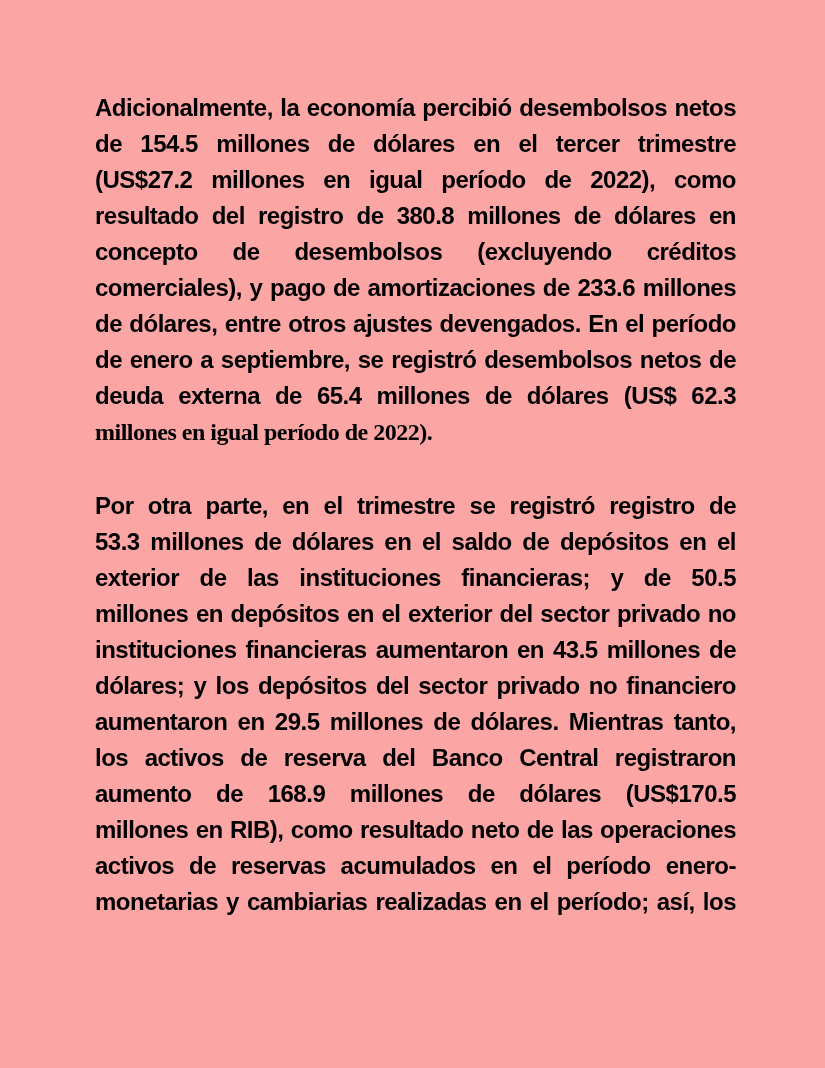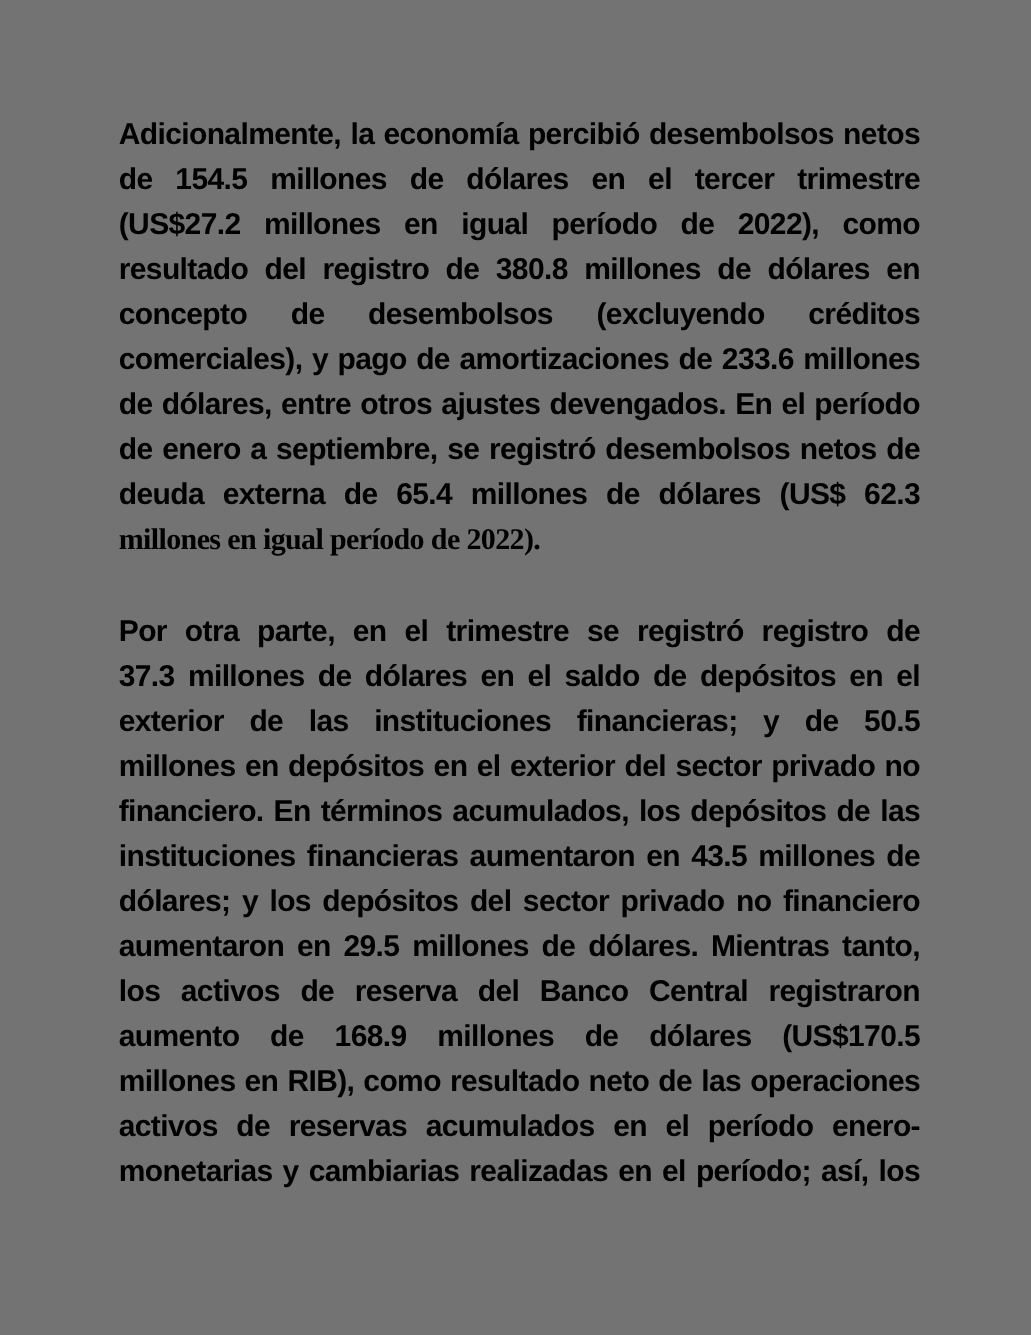--- a/index.html
+++ b/index.html
@@ -4,21 +4,21 @@
 <style>
   html, body {
     margin: 0;
     padding: 0;
     background: #ffffff;
   }
   .page {
     position: relative;
     width: 825px;
     height: 1068px;
-    background: #737373;
+    background: #fca5a5;
     overflow: hidden;
   }
   .text-block {
     position: absolute;
     left: 95px;
     top: 90px;
     width: 641px;
     color: #000000;
     font-family: "Liberation Sans", "DejaVu Sans", sans-serif;
     font-weight: 700;
@@ -51,24 +51,23 @@
         <div class="line">resultado del registro de 380.8 millones de dólares en</div>
         <div class="line">concepto de desembolsos (excluyendo créditos</div>
         <div class="line">comerciales), y pago de amortizaciones de 233.6 millones</div>
         <div class="line">de dólares, entre otros ajustes devengados. En el período</div>
         <div class="line">de enero a septiembre, se registró desembolsos netos de</div>
         <div class="line">deuda externa de 65.4 millones de dólares (US$ 62.3</div>
         <div class="line last-left">millones en igual período de 2022).</div>
       </div>
       <div class="para">
         <div class="line">Por otra parte, en el trimestre se registró registro de</div>
-        <div class="line">37.3 millones de dólares en el saldo de depósitos en el</div>
+        <div class="line">53.3 millones de dólares en el saldo de depósitos en el</div>
         <div class="line">exterior de las instituciones financieras; y de 50.5</div>
         <div class="line">millones en depósitos en el exterior del sector privado no</div>
-        <div class="line">financiero. En términos acumulados, los depósitos de las</div>
         <div class="line">instituciones financieras aumentaron en 43.5 millones de</div>
         <div class="line">dólares; y los depósitos del sector privado no financiero</div>
         <div class="line">aumentaron en 29.5 millones de dólares. Mientras tanto,</div>
         <div class="line">los activos de reserva del Banco Central registraron</div>
         <div class="line">aumento de 168.9 millones de dólares (US$170.5</div>
         <div class="line">millones en RIB), como resultado neto de las operaciones</div>
         <div class="line">activos de reservas acumulados en el período enero-</div>
         <div class="line">monetarias y cambiarias realizadas en el período; así, los</div>
       </div>
     </div>

